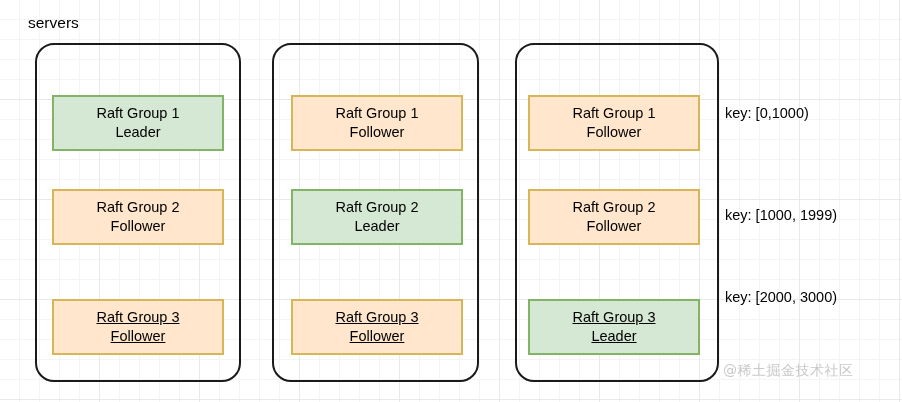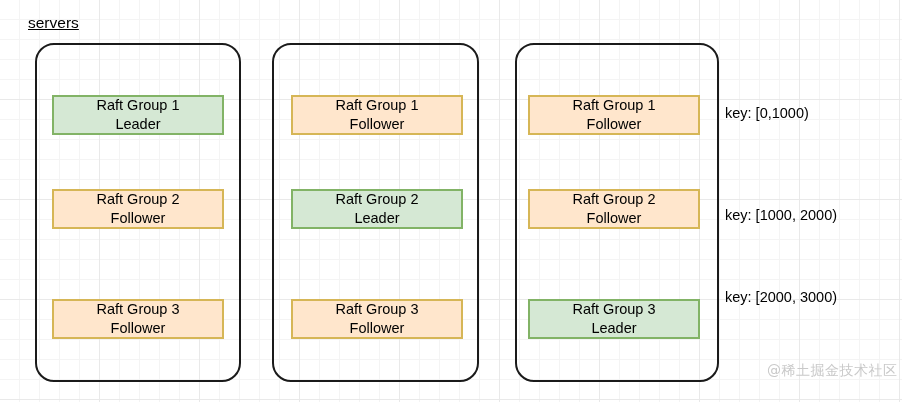--- a/index.html
+++ b/index.html
@@ -24,39 +24,38 @@
   }
 
   .servers-label {
     position: absolute;
     left: 28px;
     top: 14px;
     font-size: 15.5px;
     color: #000000;
     line-height: 18px;
     white-space: nowrap;
-    text-decoration: underline;
   }
 
   .server-box {
     position: absolute;
     top: 43px;
     height: 339px;
     box-sizing: border-box;
     border: 2px solid #1a1a1a;
     border-radius: 19px;
     background: transparent;
   }
   .server-box.s1 { left: 35px;  width: 206px; }
   .server-box.s2 { left: 272px; width: 207px; }
   .server-box.s3 { left: 515px; width: 204px; }
 
   .group-box {
     position: absolute;
-    height: 40px;
+    height: 56px;
     box-sizing: border-box;
     border-width: 2px;
     border-style: solid;
     display: flex;
     flex-direction: column;
     align-items: center;
     justify-content: center;
     font-size: 14.5px;
     color: #000000;
     line-height: 19px;
@@ -74,21 +73,21 @@
   }
 
   
   .col1 { left: 52px;  width: 172px; }
   .col2 { left: 291px; width: 172px; }
   .col3 { left: 528px; width: 172px; }
 
   
   .row1 { top: 95px; }
   .row2 { top: 189px; }
-  .row3 { top: 299px; }
+  .row3 { top: 299px; text-decoration: underline; }
 
   .key-label {
     position: absolute;
     left: 725px;
     font-size: 14.5px;
     color: #000000;
     line-height: 18px;
     white-space: nowrap;
     text-align: right;
   }
@@ -98,21 +97,20 @@
 
   .watermark {
     position: absolute;
     left: 723px;
     top: 362px;
     font-size: 14px;
     color: #c9c9c9;
     letter-spacing: 0.5px;
     white-space: nowrap;
     font-family: "DejaVu Sans", sans-serif;
-    margin-left: 44px;
   }
 </style>
 </head>
 <body>
 
 <div id="canvas">
 
   <div class="servers-label">servers</div>
 
   <div class="server-box s1"></div>
@@ -152,18 +150,18 @@
   <div class="group-box gb-follower col3 row2">
     <span class="ln1">Raft Group 2</span>
     <span class="ln2">Follower</span>
   </div>
   <div class="group-box gb-leader col3 row3">
     <span class="ln1">Raft Group 3</span>
     <span class="ln2">Leader</span>
   </div>
 
   <div class="key-label k1">key: [0,1000)</div>
-  <div class="key-label k2">key: [1000, 2000)</div>
+  <div class="key-label k2">key: [1000, 1999)</div>
   <div class="key-label k3">key: [2000, 3000)</div>
 
   <div class="watermark">@稀土掘金技术社区</div>
 
 </div>
 
 </body></html>

